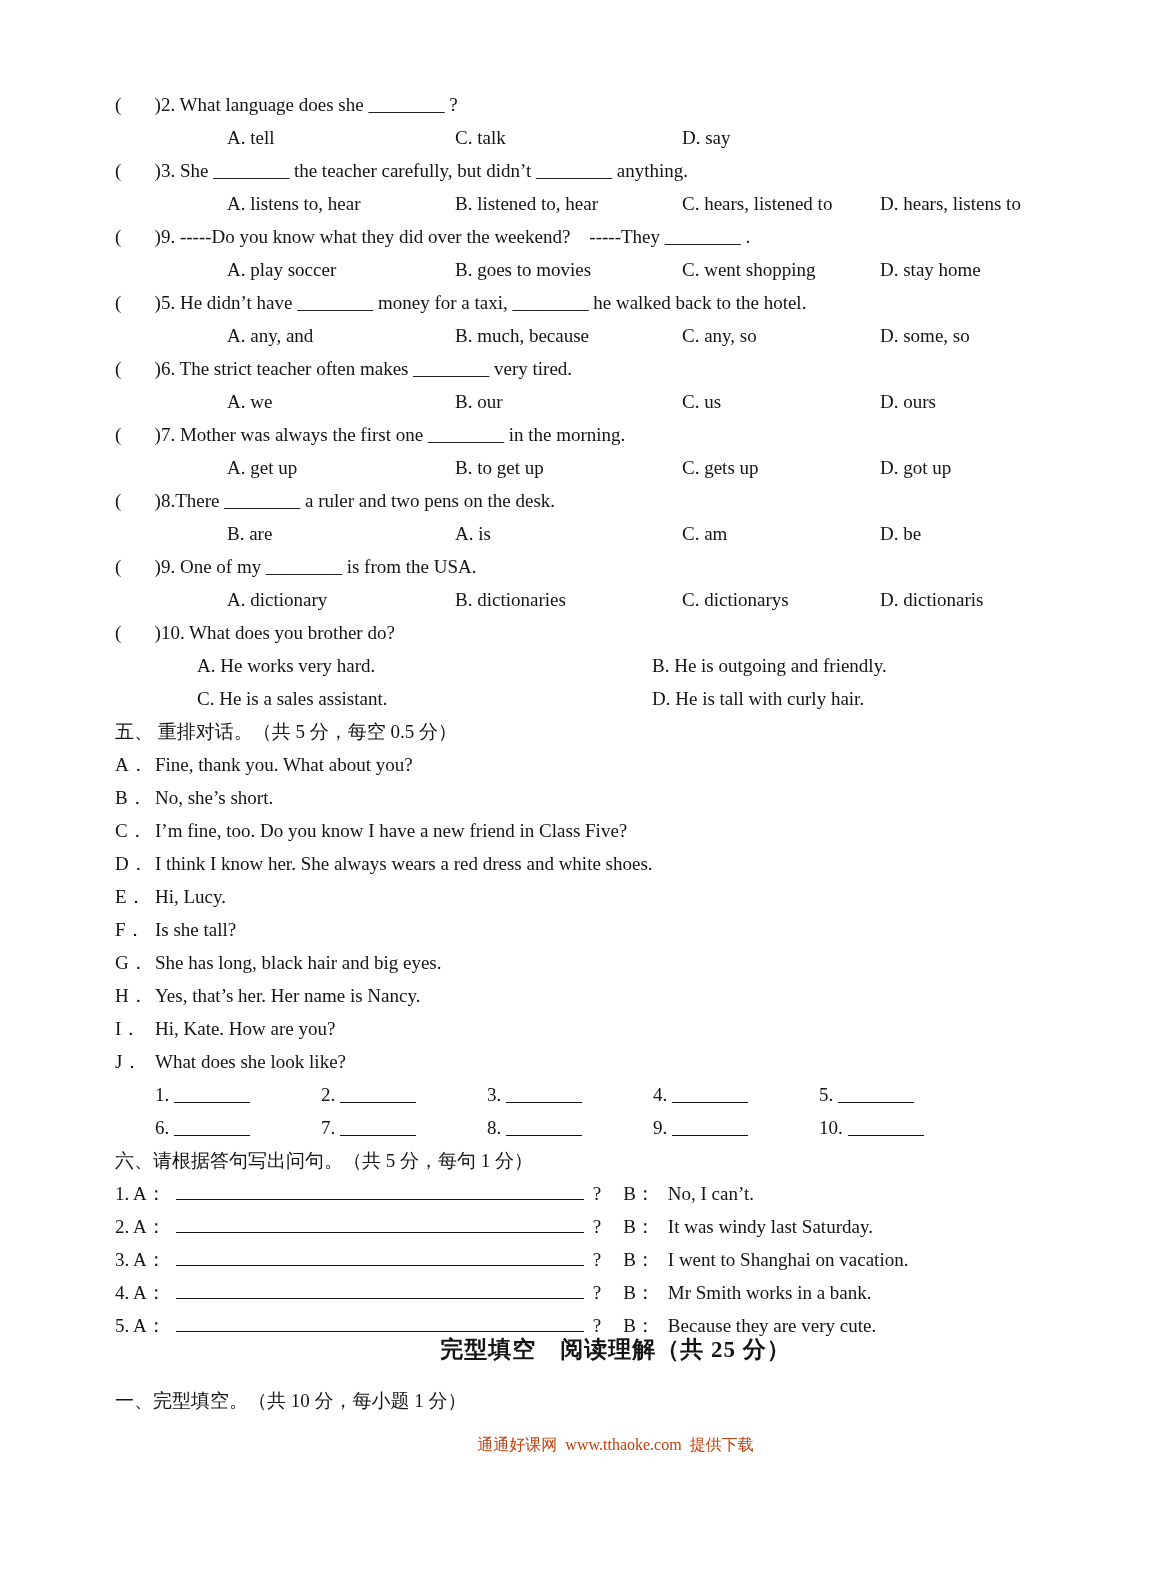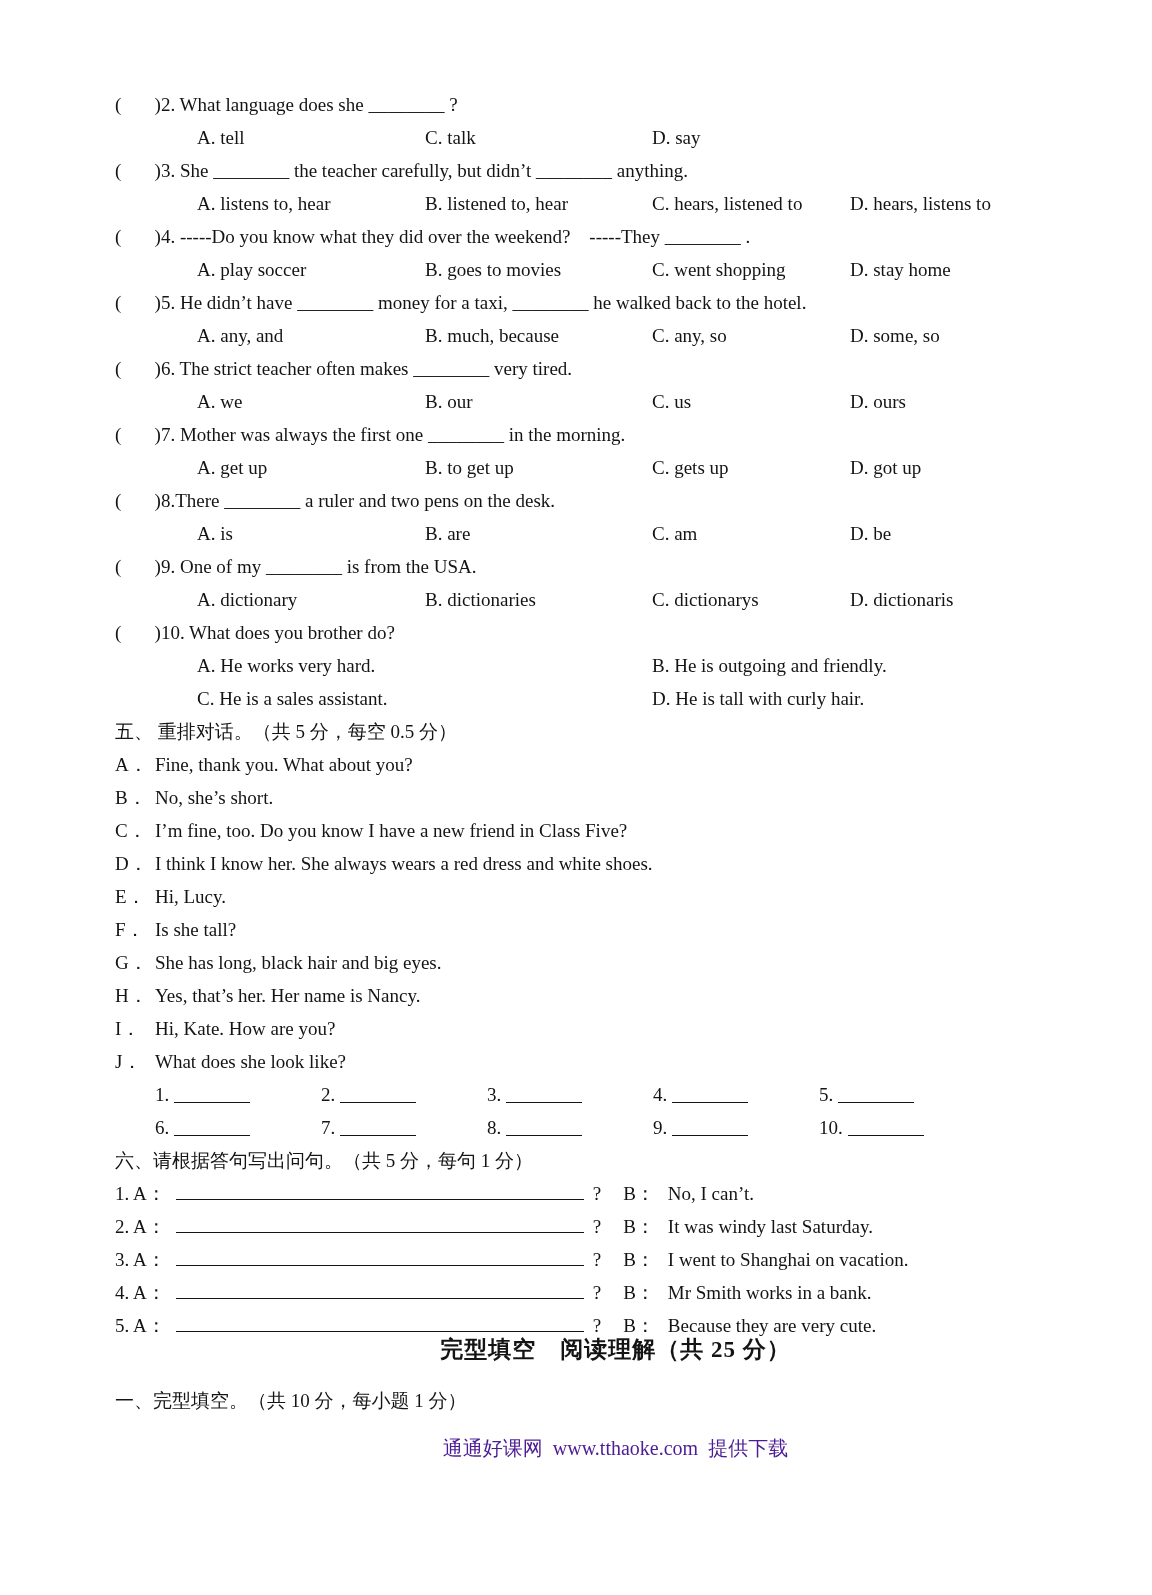--- a/index.html
+++ b/index.html
@@ -14,21 +14,21 @@
   }
   .content { padding: 88px 36px 0 115px; }
   .line {
     line-height: 33px;
     min-height: 33px;
     white-space: pre-wrap;
   }
   .opts {
     display: grid;
     grid-template-columns: 228px 227px 198px auto;
-    margin-left: 82px;
+    margin-left: 112px;
     line-height: 33px;
     min-height: 33px;
     white-space: pre-wrap;
   }
   .opts2 {
     display: grid;
     grid-template-columns: 455px auto;
     margin-left: 82px;
     line-height: 33px;
     min-height: 33px;
@@ -82,23 +82,23 @@
     font-family: Liberation Serif, serif;
   }
   .s1head {
     line-height: 33px;
     min-height: 33px;
     margin-top: 16px;
     white-space: pre-wrap;
   }
   .footer {
     text-align: center;
-    font-size: 20px;
+    font-size: 16px;
     margin-top: 18px;
-    color: #4c1d95;
+    color: #c2410c;
     white-space: pre-wrap;
   }
 </style>
 </head>
 <body>
 
 <div class="content">
 
   <div class="line">(       )2. What language does she ________ ?</div>
   <div class="opts">
@@ -108,21 +108,21 @@
   </div>
 
   <div class="line">(       )3. She ________ the teacher carefully, but didn’t ________ anything.</div>
   <div class="opts">
     <span>A. listens to, hear</span>
     <span>B. listened to, hear</span>
     <span>C. hears, listened to</span>
     <span>D. hears, listens to</span>
   </div>
 
-  <div class="line">(       )4. -----Do you know what they did over the weekend?    -----They ________ .</div>
+  <div class="line">(       )9. -----Do you know what they did over the weekend?    -----They ________ .</div>
   <div class="opts">
     <span>A. play soccer</span>
     <span>B. goes to movies</span>
     <span>C. went shopping</span>
     <span>D. stay home</span>
   </div>
 
   <div class="line">(       )5. He didn’t have ________ money for a taxi, ________ he walked back to the hotel.</div>
   <div class="opts">
     <span>A. any, and</span>
@@ -142,22 +142,22 @@
   <div class="line">(       )7. Mother was always the first one ________ in the morning.</div>
   <div class="opts">
     <span>A. get up</span>
     <span>B. to get up</span>
     <span>C. gets up</span>
     <span>D. got up</span>
   </div>
 
   <div class="line">(       )8.There ________ a ruler and two pens on the desk.</div>
   <div class="opts">
+    <span>B. are</span>
     <span>A. is</span>
-    <span>B. are</span>
     <span>C. am</span>
     <span>D. be</span>
   </div>
 
   <div class="line">(       )9. One of my ________ is from the USA.</div>
   <div class="opts">
     <span>A. dictionary</span>
     <span>B. dictionaries</span>
     <span>C. dictionarys</span>
     <span>D. dictionaris</span>

